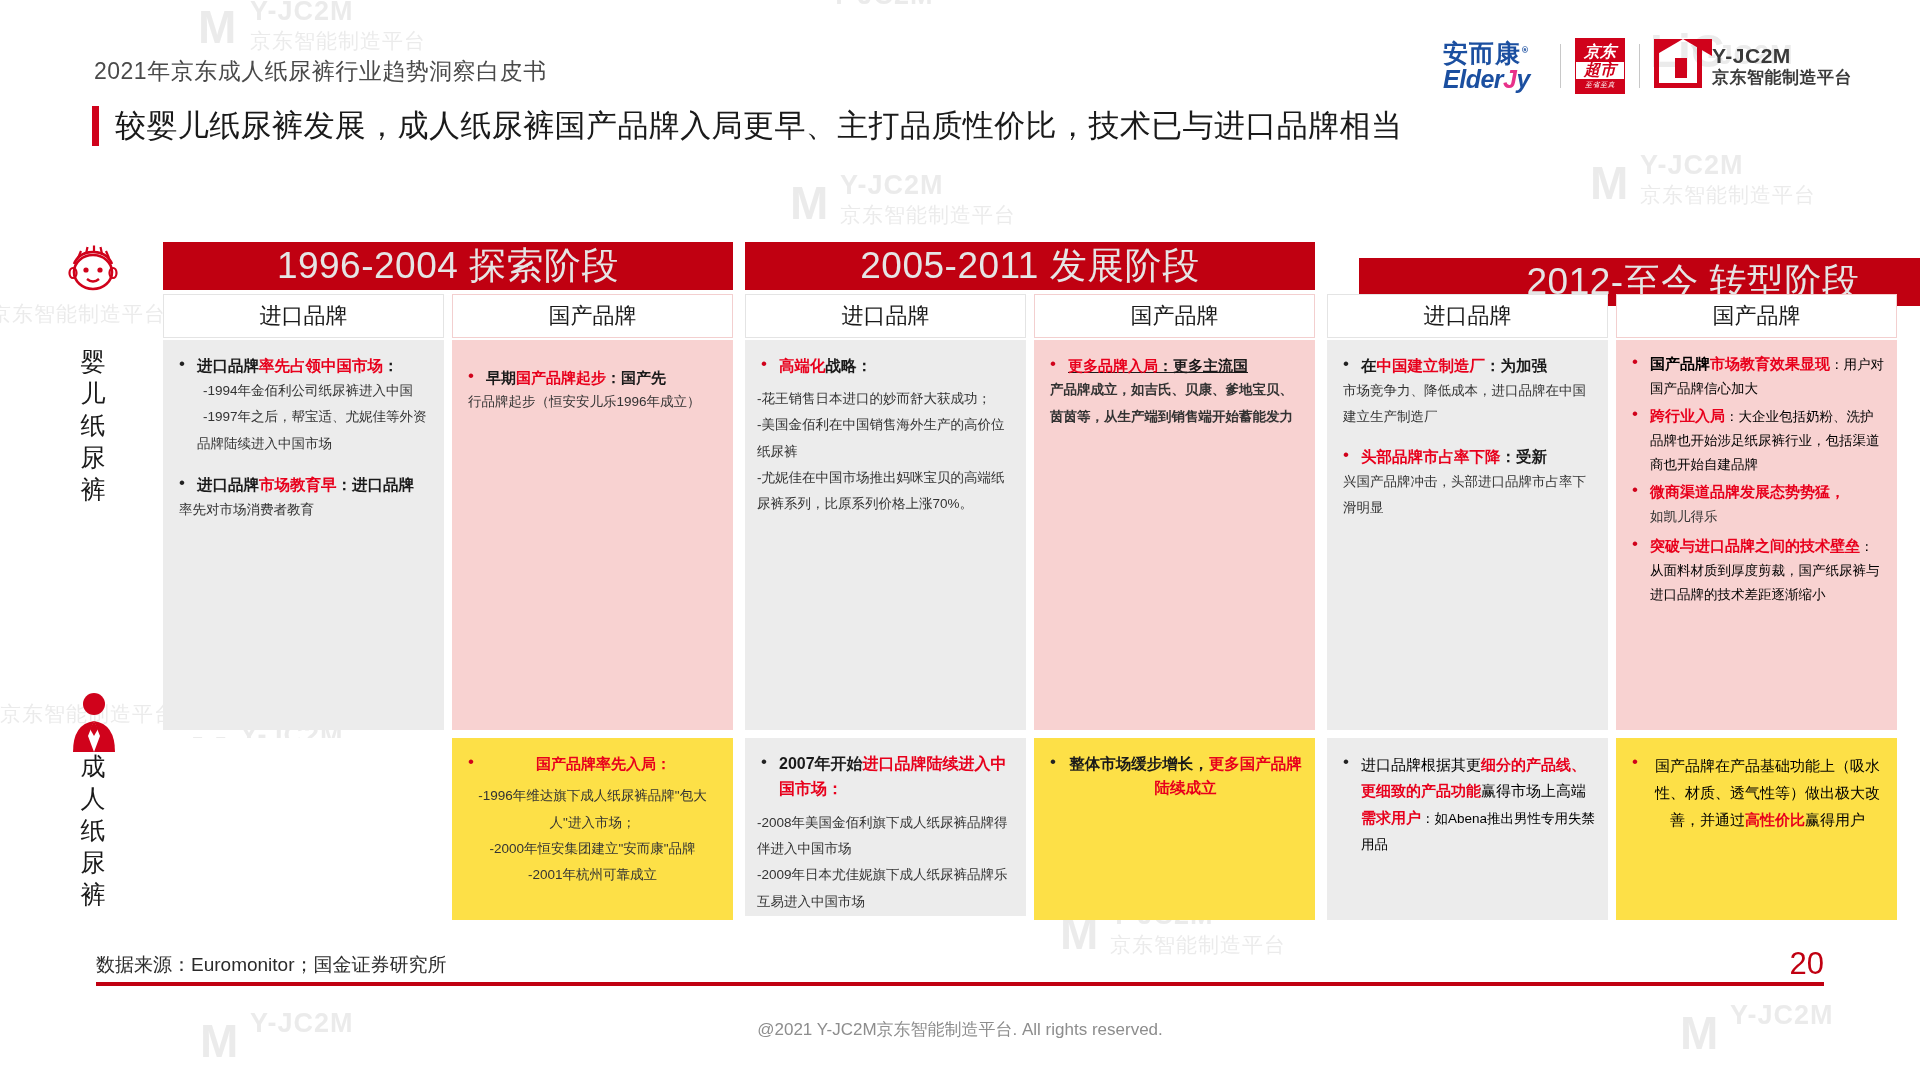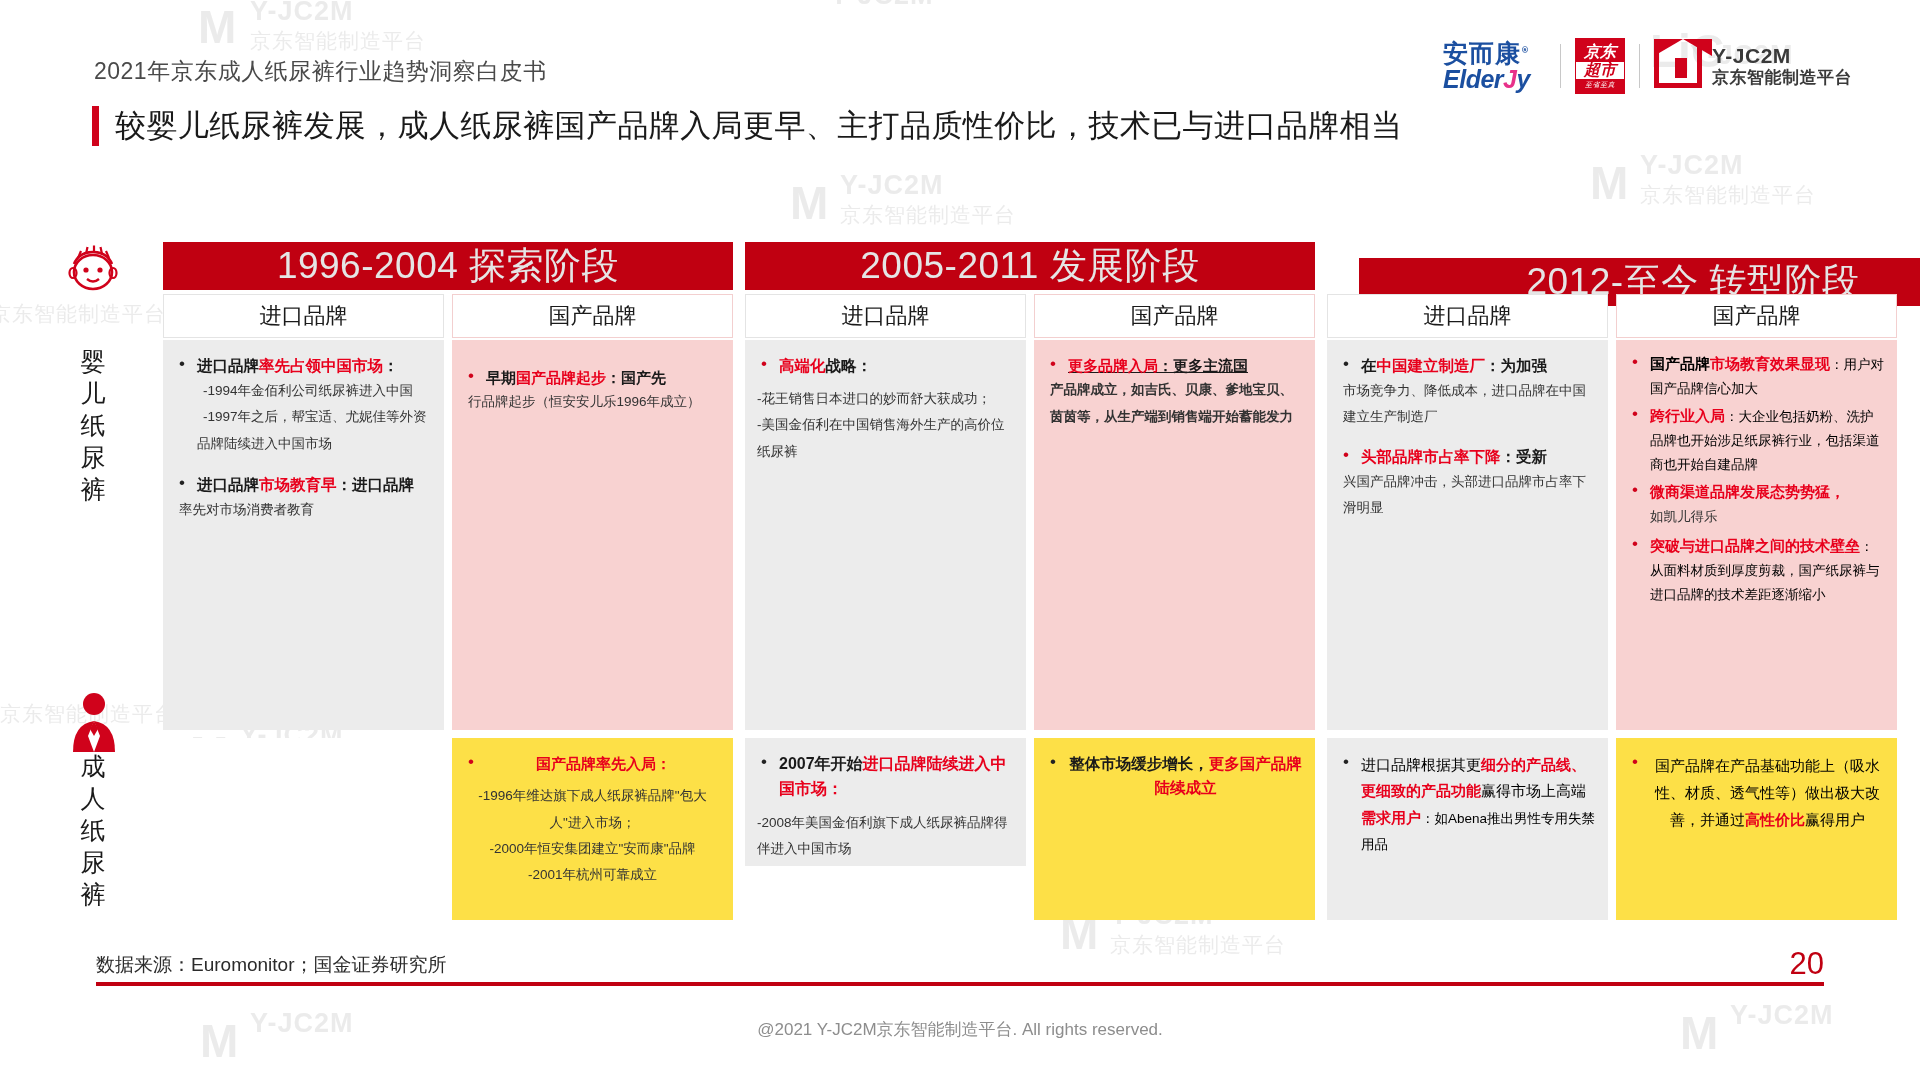--- a/index.html
+++ b/index.html
@@ -296,30 +296,31 @@
   <div class="phase-header" style="left:745px; top:242px; width:570px;">2005-2011 发展阶段</div>
   <div class="sub-header imp" style="left:745px; top:294px; width:281px;">进口品牌</div>
   <div class="sub-header dom" style="left:1034px; top:294px; width:281px;">国产品牌</div>
 
   <div class="cell grey" style="left:745px; top:340px; width:281px; height:390px;">
     <div class="bullet-li b-red">
       <div class="bullet-head"><span class="r">高端化</span><span>战略：</span></div>
     </div>
     <div class="sub-line">-花王销售日本进口的妙而舒大获成功；</div>
     <div class="sub-line">-美国金佰利在中国销售海外生产的高价位纸尿裤</div>
+    <div class="sub-line">-尤妮佳在中国市场推出妈咪宝贝的高端纸尿裤系列，比原系列价格上涨70%。</div>
   </div>
 
   <div class="cell pink" style="left:1034px; top:340px; width:281px; height:390px;">
     <div class="bullet-li b-red">
       <div class="bullet-head" style="font-size:15px;text-decoration:underline;"><span class="r">更多品牌入局</span><span>：更多主流国</span></div>
       <div class="sub-line" style="margin-left:-18px;font-weight:bold;">产品牌成立，如吉氏、贝康、爹地宝贝、茵茵等，从生产端到销售端开始蓄能发力</div>
     </div>
   </div>
 
-  <div class="cell grey" style="left:745px; top:738px; width:281px; height:128px;">
+  <div class="cell grey" style="left:745px; top:738px; width:281px; height:178px;">
     <div class="bullet-li b-dark">
       <div class="bullet-head" style="font-size:16px;"><span>2007年开始</span><span class="r">进口品牌陆续进入中国市场：</span></div>
     </div>
     <div class="sub-line">-2008年美国金佰利旗下成人纸尿裤品牌得伴进入中国市场</div>
     <div class="sub-line">-2009年日本尤佳妮旗下成人纸尿裤品牌乐互易进入中国市场</div>
   </div>
 
   <div class="cell pink-l" style="left:1034px; top:738px; width:281px; height:182px;">
     <div class="bullet-li b-dark">
       <div class="bullet-head" style="font-size:15.5px;"><span>整体市场缓步增长，</span><span class="r">更多国产品牌陆续成立</span></div>

